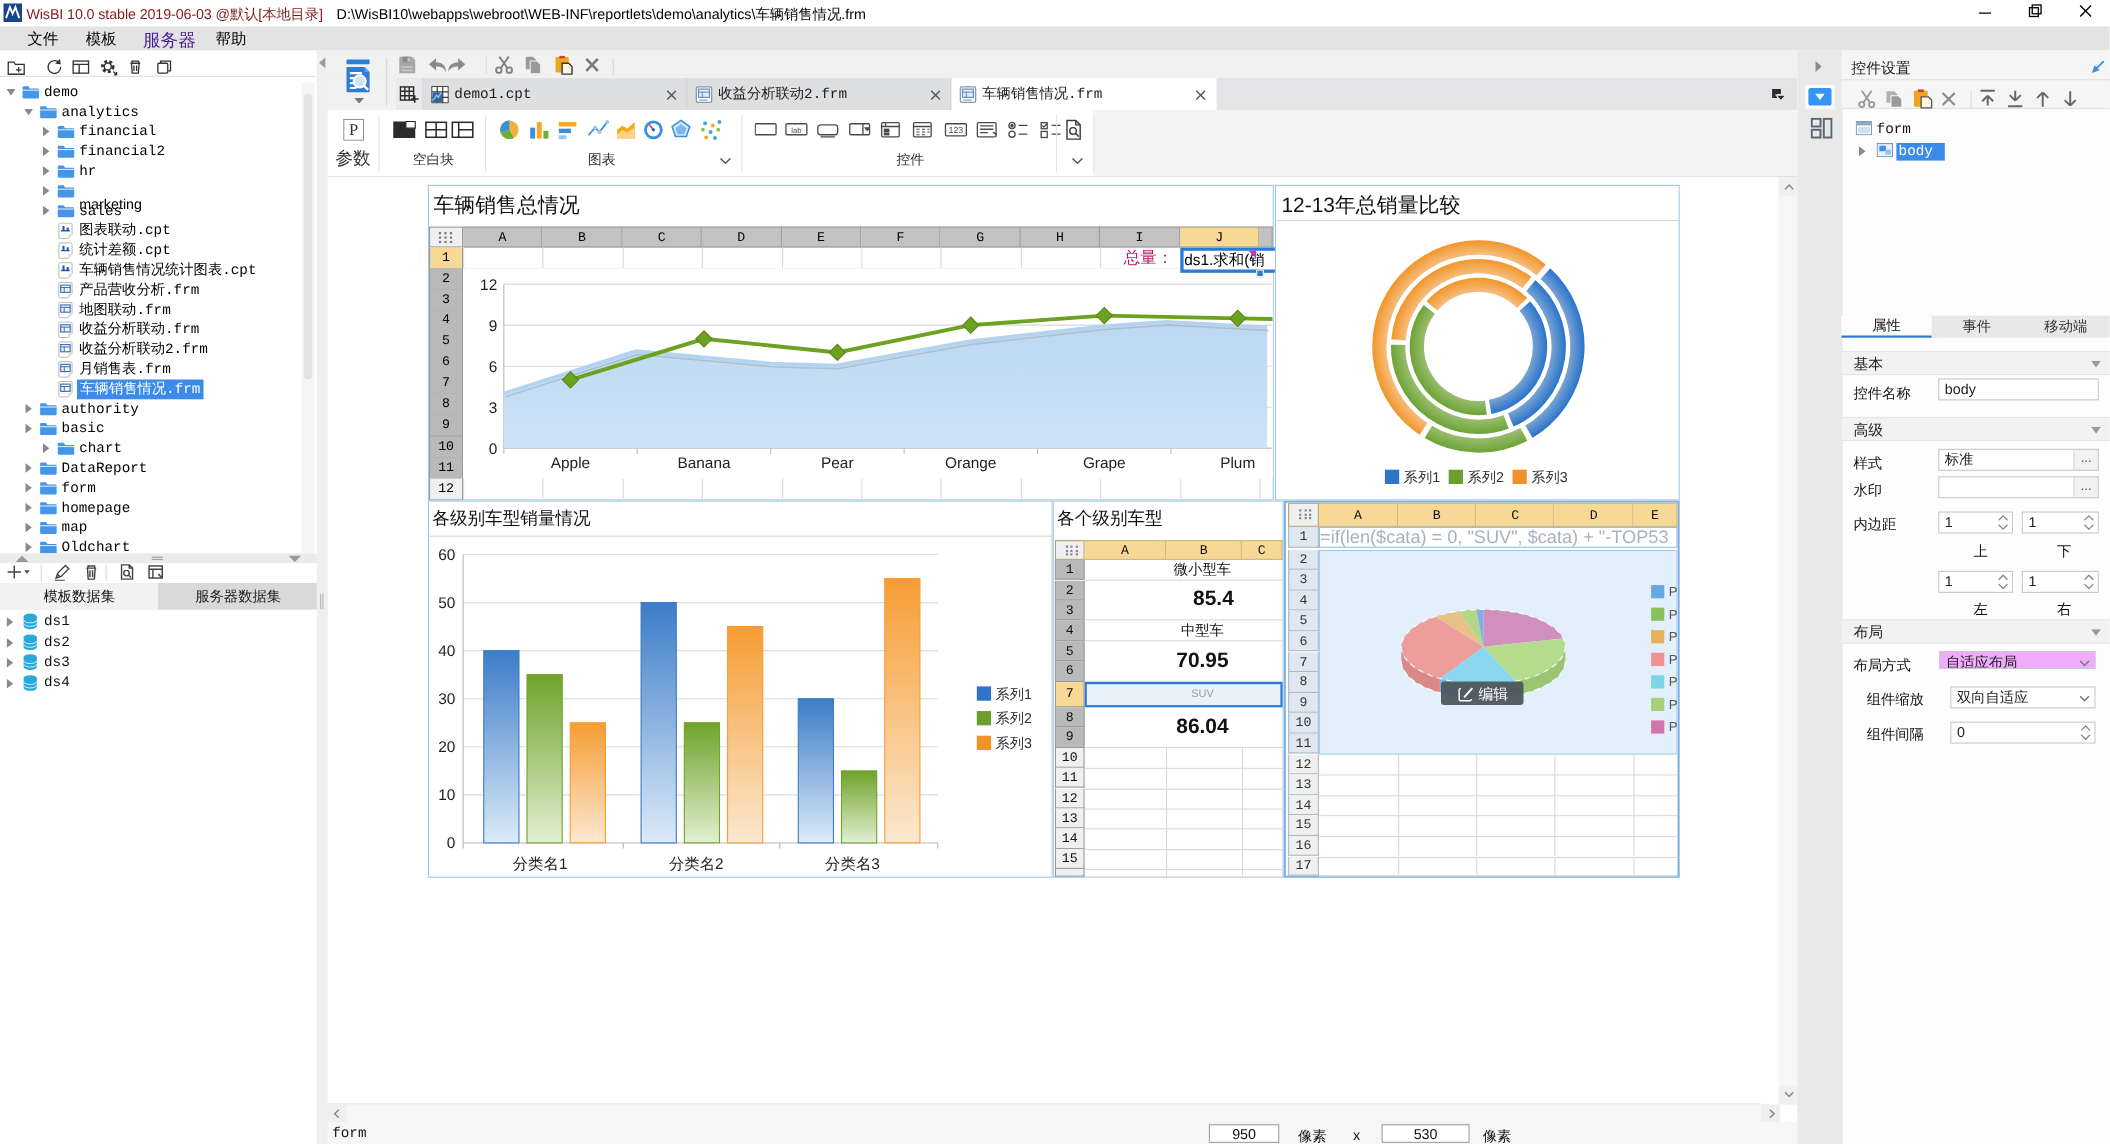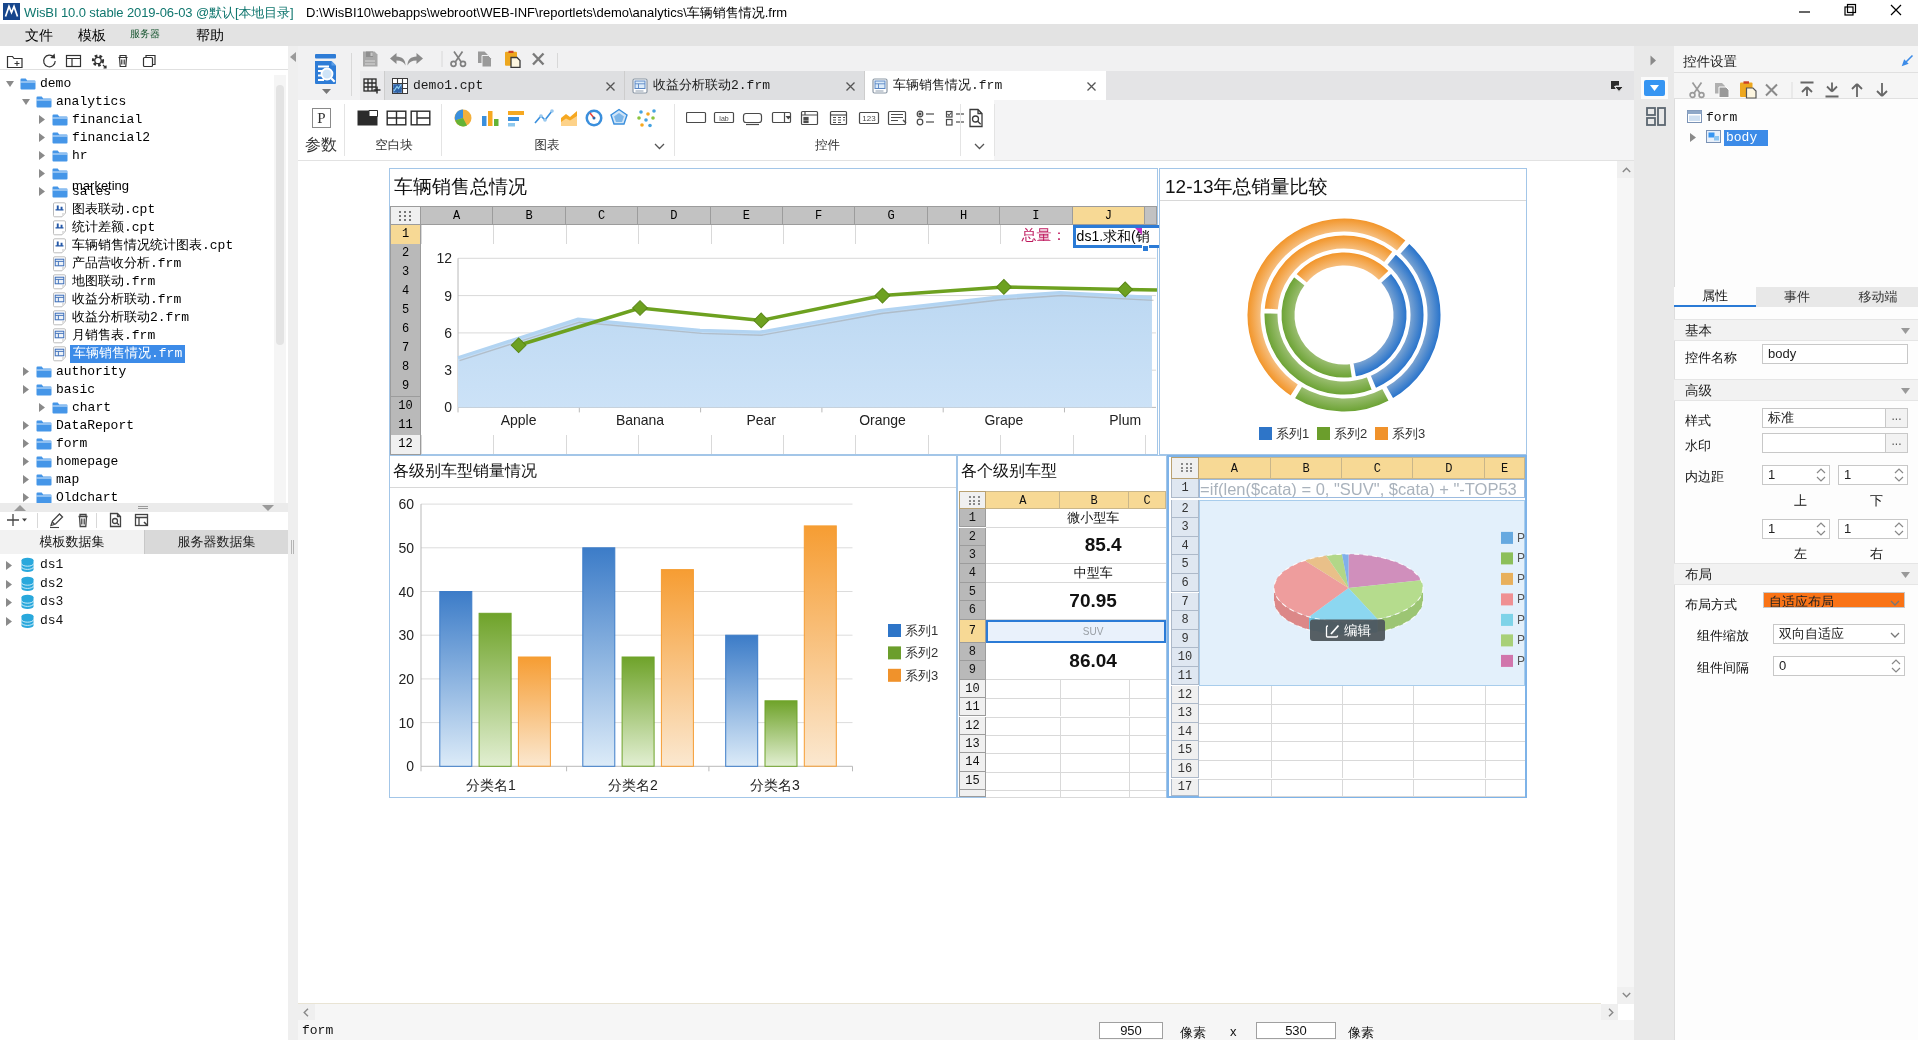--- a/index.html
+++ b/index.html
@@ -5,32 +5,32 @@
 body{font-family:"Liberation Sans",sans-serif;position:relative;background:#fff;font-size:13px;color:#111;}
 .abs{position:absolute;}
 svg{display:block;}
 </style></head><body>
 
 <div class="abs" style="left:0px;top:0px;width:1918px;height:24px;background:#fff;"></div>
 <svg class="abs" style="left:3px;top:3px" width="17" height="17" viewBox="0 0 17 17">
     <rect width="17" height="17" fill="#17468c"></rect>
     <path d="M2.5 13.5 L6 3.5 L8.5 9.5 L11 3.5 L14.5 13.5" stroke="#fff" stroke-width="1.7" fill="none"></path>
   </svg>
-<div class="abs" style="left:24px;top:4px;width:280px;height:17px;font-size:13px;letter-spacing:-0.1px;color:#0f766e;white-space:nowrap;">WisBI 10.0 stable 2019-06-03 @默认[本地目录]</div>
+<div class="abs" style="left:24px;top:4px;width:280px;height:17px;font-size:13px;letter-spacing:-0.1px;color:#7f1d1d;white-space:nowrap;">WisBI 10.0 stable 2019-06-03 @默认[本地目录]</div>
 <div class="abs" style="left:306px;top:4px;width:700px;height:17px;font-size:13px;color:#000;white-space:nowrap;">D:\WisBI10\webapps\webroot\WEB-INF\reportlets\demo\analytics\车辆销售情况.frm</div>
 <svg class="abs" style="left:1797px;top:2px" width="116" height="18" viewBox="0 0 116 18">
     <path d="M2 10 H13" stroke="#000" stroke-width="1.2"></path>
     <rect x="48" y="5" width="8" height="8" fill="none" stroke="#000" stroke-width="1.2"></rect>
     <rect x="50.5" y="2.5" width="8" height="8" fill="none" stroke="#000" stroke-width="1.2"></rect>
     <path d="M94 3 L104 13 M104 3 L94 13" stroke="#000" stroke-width="1.2"></path>
   </svg>
 <div class="abs" style="left:0px;top:24px;width:1918px;height:22px;background:#e3e3e3;"></div>
 <div class="abs" style="left:25px;top:27px;width:80px;height:16px;font-size:14px;color:#000;">文件</div>
 <div class="abs" style="left:78px;top:27px;width:80px;height:16px;font-size:14px;color:#000;">模板</div>
-<div class="abs" style="left:130px;top:27px;width:80px;height:16px;font-size:10px;color:#14532d;">服务器</div>
+<div class="abs" style="left:130px;top:27px;width:80px;height:16px;font-size:16px;color:#4c1d95;">服务器</div>
 <div class="abs" style="left:196px;top:27px;width:80px;height:16px;font-size:14px;color:#000;">帮助</div>
 <div class="abs" style="left:0px;top:46px;width:288px;height:994px;background:#fff;"></div>
 <svg class="abs" style="left:6px;top:52px" width="160" height="18" viewBox="0 0 160 18">
 <g fill="none" stroke="#333" stroke-width="1.2">
 <path d="M1.5 4.5 h5 l1.5 2 h8 v9 h-14.5 z"></path>
       <path d="M11 9 v5 M8.5 11.5 h5" stroke-width="1.1"></path>
 <path d="M47.8 5.2 a5.8 5.8 0 1 0 1.4 3.8"></path>
       <path d="M48.6 1.5 l0.6 5 l-5 -0.6 z" fill="#333" stroke="none"></path>
 <rect x="60.5" y="3.5" width="14" height="11"></rect>
       <path d="M60.5 6.5 h14 M66 6.5 v8"></path>
@@ -1068,21 +1068,21 @@
     <path d="M1 9 L5 13 L9 9" stroke="#888" stroke-width="1.2" fill="none"></path>
   </svg>
 <div class="abs" style="left:1794px;top:545px;width:16px;height:15px;font-size:13px;">左</div>
 <div class="abs" style="left:1870px;top:545px;width:16px;height:15px;font-size:13px;">右</div>
 <div class="abs" style="left:1674px;top:563px;width:244px;height:22px;background:#f2f2f2;border-top:1px solid #e5e5e5;border-bottom:1px solid #e5e5e5;"></div>
 <div class="abs" style="left:1685px;top:566px;width:100px;height:16px;font-size:13.5px;color:#222;">布局</div>
 <svg class="abs" style="left:1901px;top:572px" width="9" height="6">
     <path d="M0 0 h9 l-4.5 6 z" fill="#999"></path>
   </svg>
 <div class="abs" style="left:1685px;top:596px;width:80px;height:16px;font-size:13px;">布局方式</div>
-<div class="abs" style="left:1763px;top:592px;width:142px;height:16px;background:#f97316;border:1px solid #c8c8c8;font-size:13px;line-height:18px;padding-left:5px;color:#222;overflow:hidden;">自适应布局</div>
+<div class="abs" style="left:1763px;top:592px;width:142px;height:16px;background:#f0abfc;border:1px solid #c8c8c8;font-size:13px;line-height:18px;padding-left:5px;color:#222;overflow:hidden;">自适应布局</div>
 <svg class="abs" style="left:1890px;top:600px" width="10" height="6">
     <path d="M1 1 L5 5 L9 1" stroke="#777" stroke-width="1.3" fill="none"></path>
   </svg>
 <div class="abs" style="left:1697px;top:627px;width:80px;height:16px;font-size:13px;">组件缩放</div>
 <div class="abs" style="left:1773px;top:624px;width:132px;height:20px;background:#fff;border:1px solid #c8c8c8;font-size:13px;line-height:18px;padding-left:5px;color:#222;overflow:hidden;">双向自适应</div>
 <svg class="abs" style="left:1890px;top:632px" width="10" height="6">
     <path d="M1 1 L5 5 L9 1" stroke="#777" stroke-width="1.3" fill="none"></path>
   </svg>
 <div class="abs" style="left:1697px;top:659px;width:80px;height:16px;font-size:13px;">组件间隔</div>
 <div class="abs" style="left:1773px;top:656px;width:132px;height:20px;background:#fff;border:1px solid #c8c8c8;font-size:13px;line-height:18px;padding-left:5px;color:#222;overflow:hidden;">0</div>

